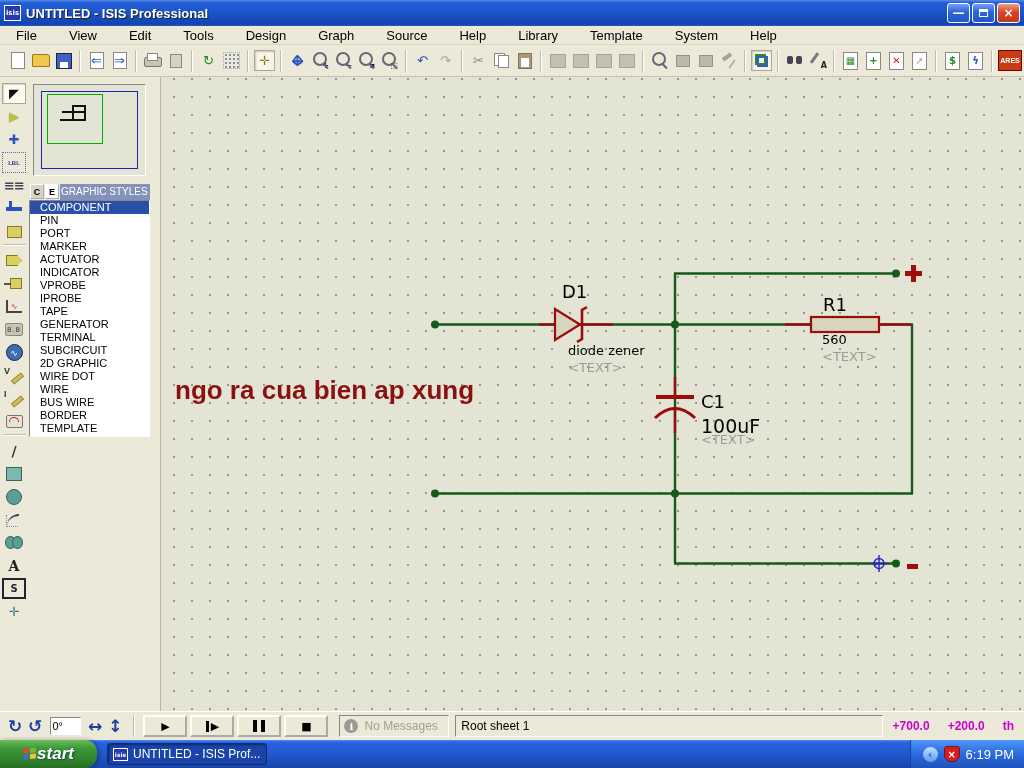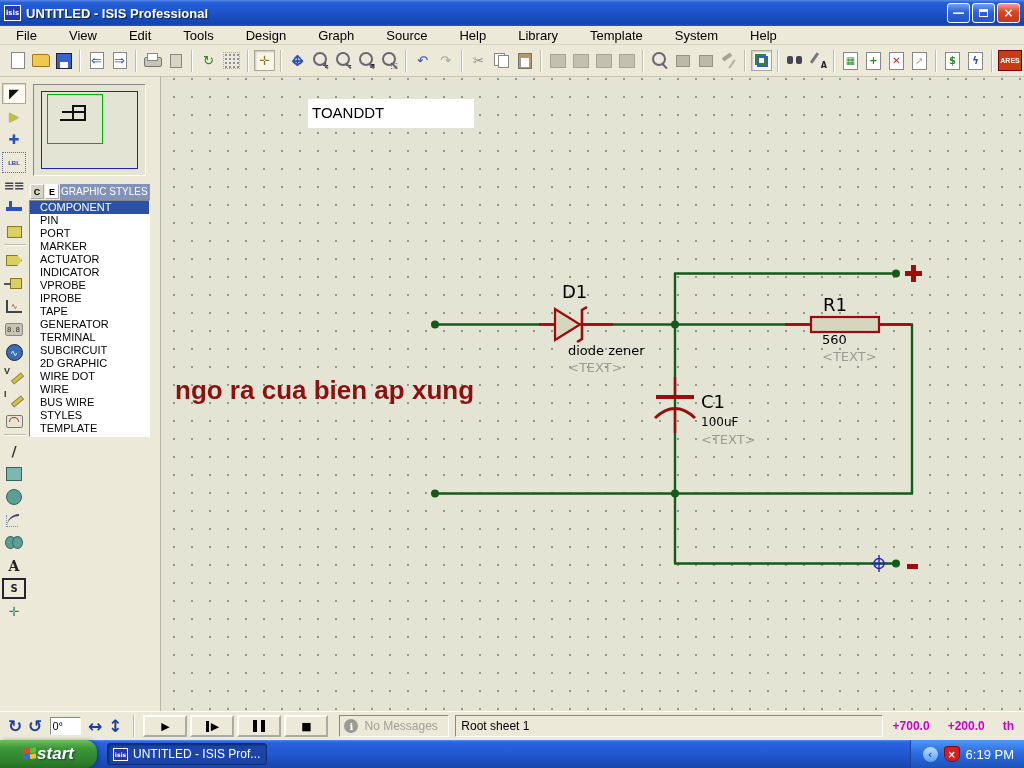--- a/index.html
+++ b/index.html
@@ -308,21 +308,21 @@
       <div class="sel-item">VPROBE</div>
       <div class="sel-item">IPROBE</div>
       <div class="sel-item">TAPE</div>
       <div class="sel-item">GENERATOR</div>
       <div class="sel-item">TERMINAL</div>
       <div class="sel-item">SUBCIRCUIT</div>
       <div class="sel-item">2D GRAPHIC</div>
       <div class="sel-item">WIRE DOT</div>
       <div class="sel-item">WIRE</div>
       <div class="sel-item">BUS WIRE</div>
-      <div class="sel-item">STYLES</div>
+      <div class="sel-item">BORDER</div>
       <div class="sel-item">TEMPLATE</div>
     </div>
 </div>
 
 <div id="canvas">
   <svg id="circuit-svg" width="864" height="634" viewBox="0 0 864 634" xmlns="http://www.w3.org/2000/svg">
 
     <g stroke="#145A19" stroke-width="2.4">
       <line x1="274" y1="247.5" x2="752" y2="247.5"></line>
       <line x1="751" y1="247" x2="751" y2="417"></line>
@@ -370,33 +370,32 @@
 
     <rect x="746" y="487" width="11" height="5" fill="#A00B0B"></rect>
 
     <g stroke="#2222CC" stroke-width="1.4" fill="none">
       <circle cx="718" cy="486.5" r="5"></circle>
       <line x1="710" y1="486.5" x2="726" y2="486.5"></line>
       <line x1="718" y1="478" x2="718" y2="495"></line>
     </g>
   </svg>
 
-  <div id="textbox">TOANDDT</div>
   <div id="note">ngo ra cua bien ap xung</div>
 
   <div class="schlabel" style="left:401px; top:204px; font-size:18px;">D1</div>
   <div class="schlabel" style="left:407px; top:266px; font-size:13px;">diode zener</div>
   <div class="schlabel graytext" style="left:407px; top:283px; font-size:13px;">&lt;TEXT&gt;</div>
 
   <div class="schlabel" style="left:662px; top:217px; font-size:18px;">R1</div>
   <div class="schlabel" style="left:661px; top:255px; font-size:13px;">560</div>
   <div class="schlabel graytext" style="left:661px; top:272px; font-size:13px;">&lt;TEXT&gt;</div>
 
   <div class="schlabel" style="left:540px; top:314px; font-size:18px;">C1</div>
-  <div class="schlabel" style="left:540px; top:338px; font-size:12px;">100uF</div>
+  <div class="schlabel" style="left:540px; top:338px; font-size:19px;">100uF</div>
   <div class="schlabel graytext" style="left:540px; top:355px; font-size:13px;">&lt;TEXT&gt;</div>
 </div>
 
 <div id="statusrow">
   <span class="rot-ic" style="margin-left:8px;">↻</span>
   <span class="rot-ic">↺</span>
   <div id="angle-box">0°</div>
   <span class="rot-ic">↔</span>
   <span class="rot-ic">↕</span>
   <div class="tsep" style="margin:0 8px;"></div>

